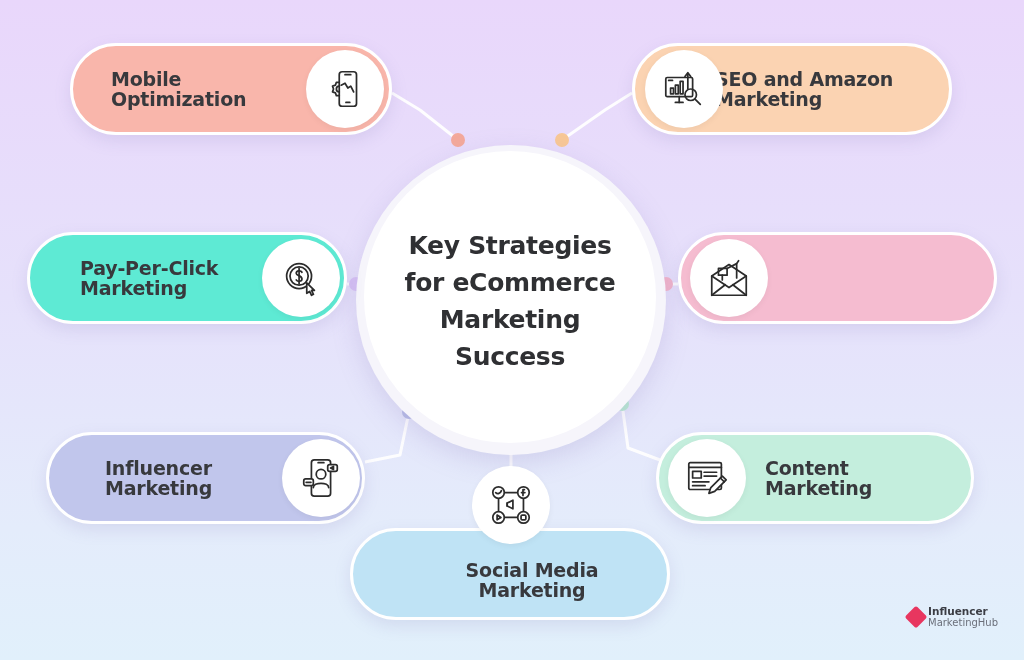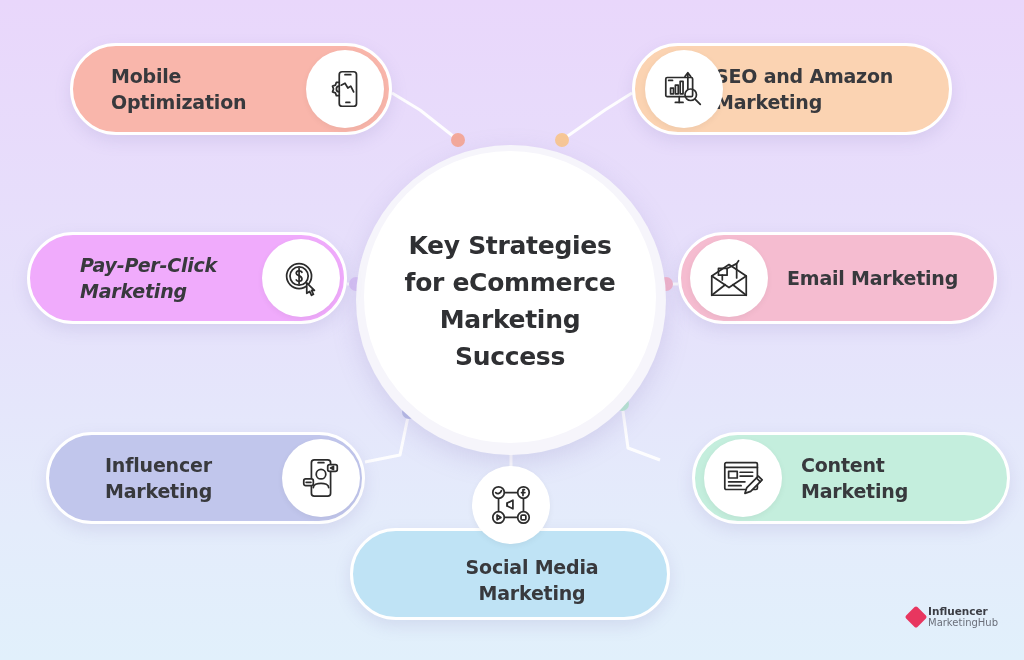--- a/index.html
+++ b/index.html
@@ -27,21 +27,21 @@
     font-weight: bold; font-size: 25px; line-height: 37px; color: #2f3033;
     width: 250px; white-space: pre-line; letter-spacing: -0.3px; margin-top: 8px;
   }
   .pill {
     position: absolute; height: 92px; border-radius: 46px;
     border: 3px solid #ffffff;
     box-shadow: 0 6px 16px rgba(140,130,190,0.18);
     display: flex; align-items: center;
   }
   .pill-label {
-    font-weight: bold; font-size: 19px; line-height: 26px; color: #38393d;
+    font-weight: bold; font-size: 19px; line-height: 20px; color: #38393d;
     white-space: pre-line; letter-spacing: -0.2px;
   }
   .icon-circle {
     position: absolute; width: 78px; height: 78px; border-radius: 50%;
     background: #ffffff; display: flex; align-items: center; justify-content: center;
     box-shadow: 0 2px 6px rgba(0,0,0,0.05);
   }
   .icon-circle svg { width: 46px; height: 46px; }
   .dot { position: absolute; width: 14px; height: 14px; border-radius: 50%; }
   .logo { position: absolute; left: 908px; top: 606px; display: flex; align-items: center; }
@@ -110,21 +110,21 @@
       <line x1="28" y1="8" x2="28" y2="24"></line>
       <polyline points="25,11 28,7 31,11"></polyline>
       <circle cx="31" cy="30" r="6"></circle>
       <line x1="35.5" y1="34.5" x2="41" y2="40"></line>
     </svg>
   </div>
   <div class="pill-label" style="margin-left:80px;">SEO and Amazon
 Marketing</div>
 </div>
 
-<div class="pill" style="left:27px;top:232px;width:320px;background:#f0abfc;font-style:italic;">
+<div class="pill" style="left:27px;top:232px;width:320px;background:#5eead4;">
   <div class="pill-label" style="margin-left:50px;">Pay-Per-Click
 Marketing</div>
   <div class="icon-circle" style="left:232px;top:4px;">
     <svg viewBox="0 0 48 48" fill="none" stroke="#2b2b2b" stroke-width="1.8" stroke-linecap="round" stroke-linejoin="round">
       <circle cx="22" cy="22" r="13"></circle>
       <circle cx="22" cy="22" r="9.5"></circle>
       <path d="M25 18 C24 16 19 16 19 19 C19 22 25 21 25 25 C25 28 20 28 19 26"></path>
       <line x1="22" y1="14" x2="22" y2="30"></line>
       <path d="M30 29 L38 37 L35 37 L37 41 L35 42 L33 38 L30 40 Z" fill="#fff"></path>
     </svg>
@@ -137,41 +137,40 @@
       <path d="M6 22 L24 10 L42 22 L42 42 L6 42 Z"></path>
       <polyline points="6,22 24,34 42,22"></polyline>
       <line x1="6" y1="42" x2="20" y2="31"></line>
       <line x1="42" y1="42" x2="28" y2="31"></line>
       <rect x="13" y="14" width="9" height="7"></rect>
       <line x1="17" y1="21" x2="17" y2="26"></line>
       <path d="M22 14 L32 9 L32 24"></path>
       <line x1="32" y1="9" x2="34" y2="6"></line>
     </svg>
   </div>
-  <div class="pill-label" style="margin-left:106px;">Email Marketing</div>
 </div>
 
 <div class="pill" style="left:46px;top:432px;width:319px;background:#c1c6ec;">
   <div class="pill-label" style="margin-left:56px;">Influencer
 Marketing</div>
   <div class="icon-circle" style="left:233px;top:4px;">
     <svg viewBox="0 0 48 48" fill="none" stroke="#2b2b2b" stroke-width="1.8" stroke-linecap="round" stroke-linejoin="round">
       <rect x="14" y="5" width="20" height="38" rx="3"></rect>
       <line x1="21" y1="8" x2="27" y2="8"></line>
       <circle cx="24" cy="20" r="5"></circle>
       <path d="M16 34 C16 28 32 28 32 34"></path>
       <rect x="6" y="25" width="10" height="7" rx="2" fill="#fff"></rect>
       <line x1="8.5" y1="28.5" x2="13.5" y2="28.5"></line>
       <rect x="31" y="10" width="10" height="7" rx="2" fill="#fff"></rect>
       <path d="M34 13.5 L37 12 L37 15 Z"></path>
     </svg>
   </div>
 </div>
 
-<div class="pill" style="left:692px;top:432px;width:318px;background:#c4eedd;">
+<div class="pill" style="left:656px;top:432px;width:318px;background:#c4eedd;">
   <div class="icon-circle" style="left:9px;top:4px;">
     <svg viewBox="0 0 48 48" fill="none" stroke="#2b2b2b" stroke-width="1.8" stroke-linecap="round" stroke-linejoin="round">
       <rect x="5" y="8" width="34" height="28" rx="1.5"></rect>
       <line x1="5" y1="13" x2="39" y2="13"></line>
       <rect x="9" y="17" width="9" height="7"></rect>
       <line x1="21" y1="18" x2="34" y2="18"></line>
       <line x1="21" y1="22" x2="34" y2="22"></line>
       <line x1="9" y1="28" x2="26" y2="28"></line>
       <line x1="9" y1="32" x2="22" y2="32"></line>
       <path d="M26 40 L28 34 L40 22 L44 26 L32 38 Z" fill="#fff"></path>

